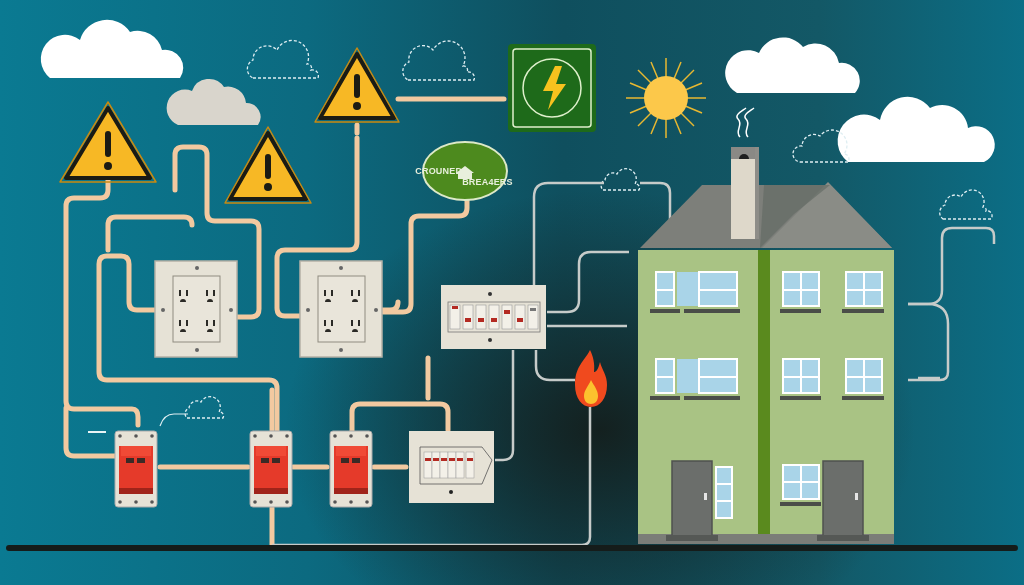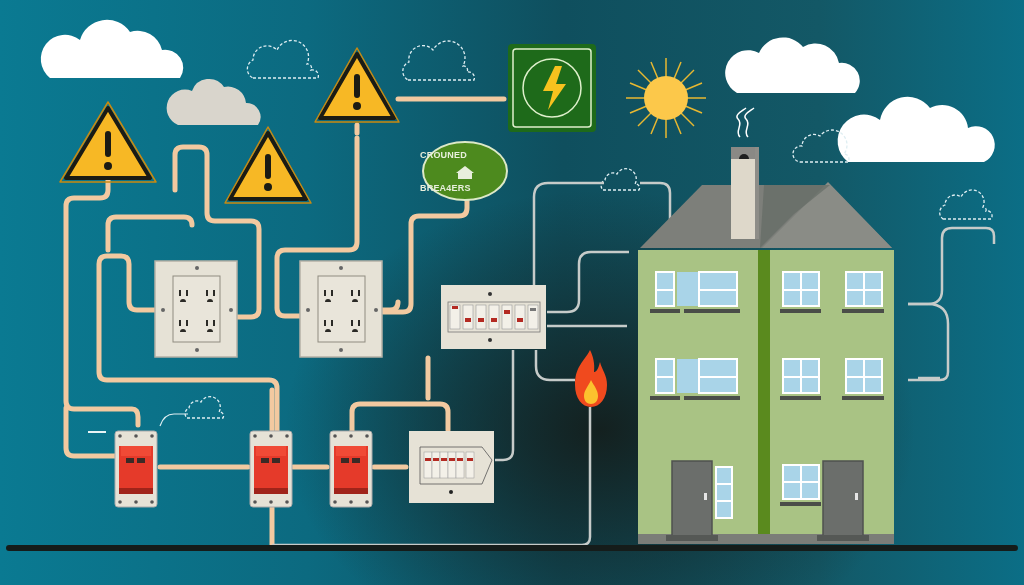--- a/index.html
+++ b/index.html
@@ -6,21 +6,21 @@
   body { width:1024px; height:585px; overflow:hidden; font-family:"Liberation Sans", sans-serif; }
   #scene {
     position:relative; width:1024px; height:585px; overflow:hidden;
     background:
       radial-gradient(ellipse 420px 320px at 600px 430px, rgba(20,30,28,0.95), rgba(20,30,28,0) 75%),
       linear-gradient(90deg, #0a7a92 0%, #0c6a80 30%, #0f4f5e 55%, #135866 80%, #0b6e86 100%);
   }
   svg.layer { position:absolute; left:0; top:0; }
   .label-badge {
     position:absolute; left:420px; top:142px; width:88px; height:58px;
-    display:flex; flex-direction:column; align-items:flex-start; justify-content:center;
+    display:flex; flex-direction:row; align-items:center; justify-content:center;
     color:#e8efdc; font-size:9px; font-weight:bold; letter-spacing:0.2px; pointer-events:none;
   }
   .label-badge .l1 { margin-bottom:1px; }
   .label-badge .l2 { margin-top:22px; }
 </style>
 </head>
 <body>
 
 <div id="scene">
 

